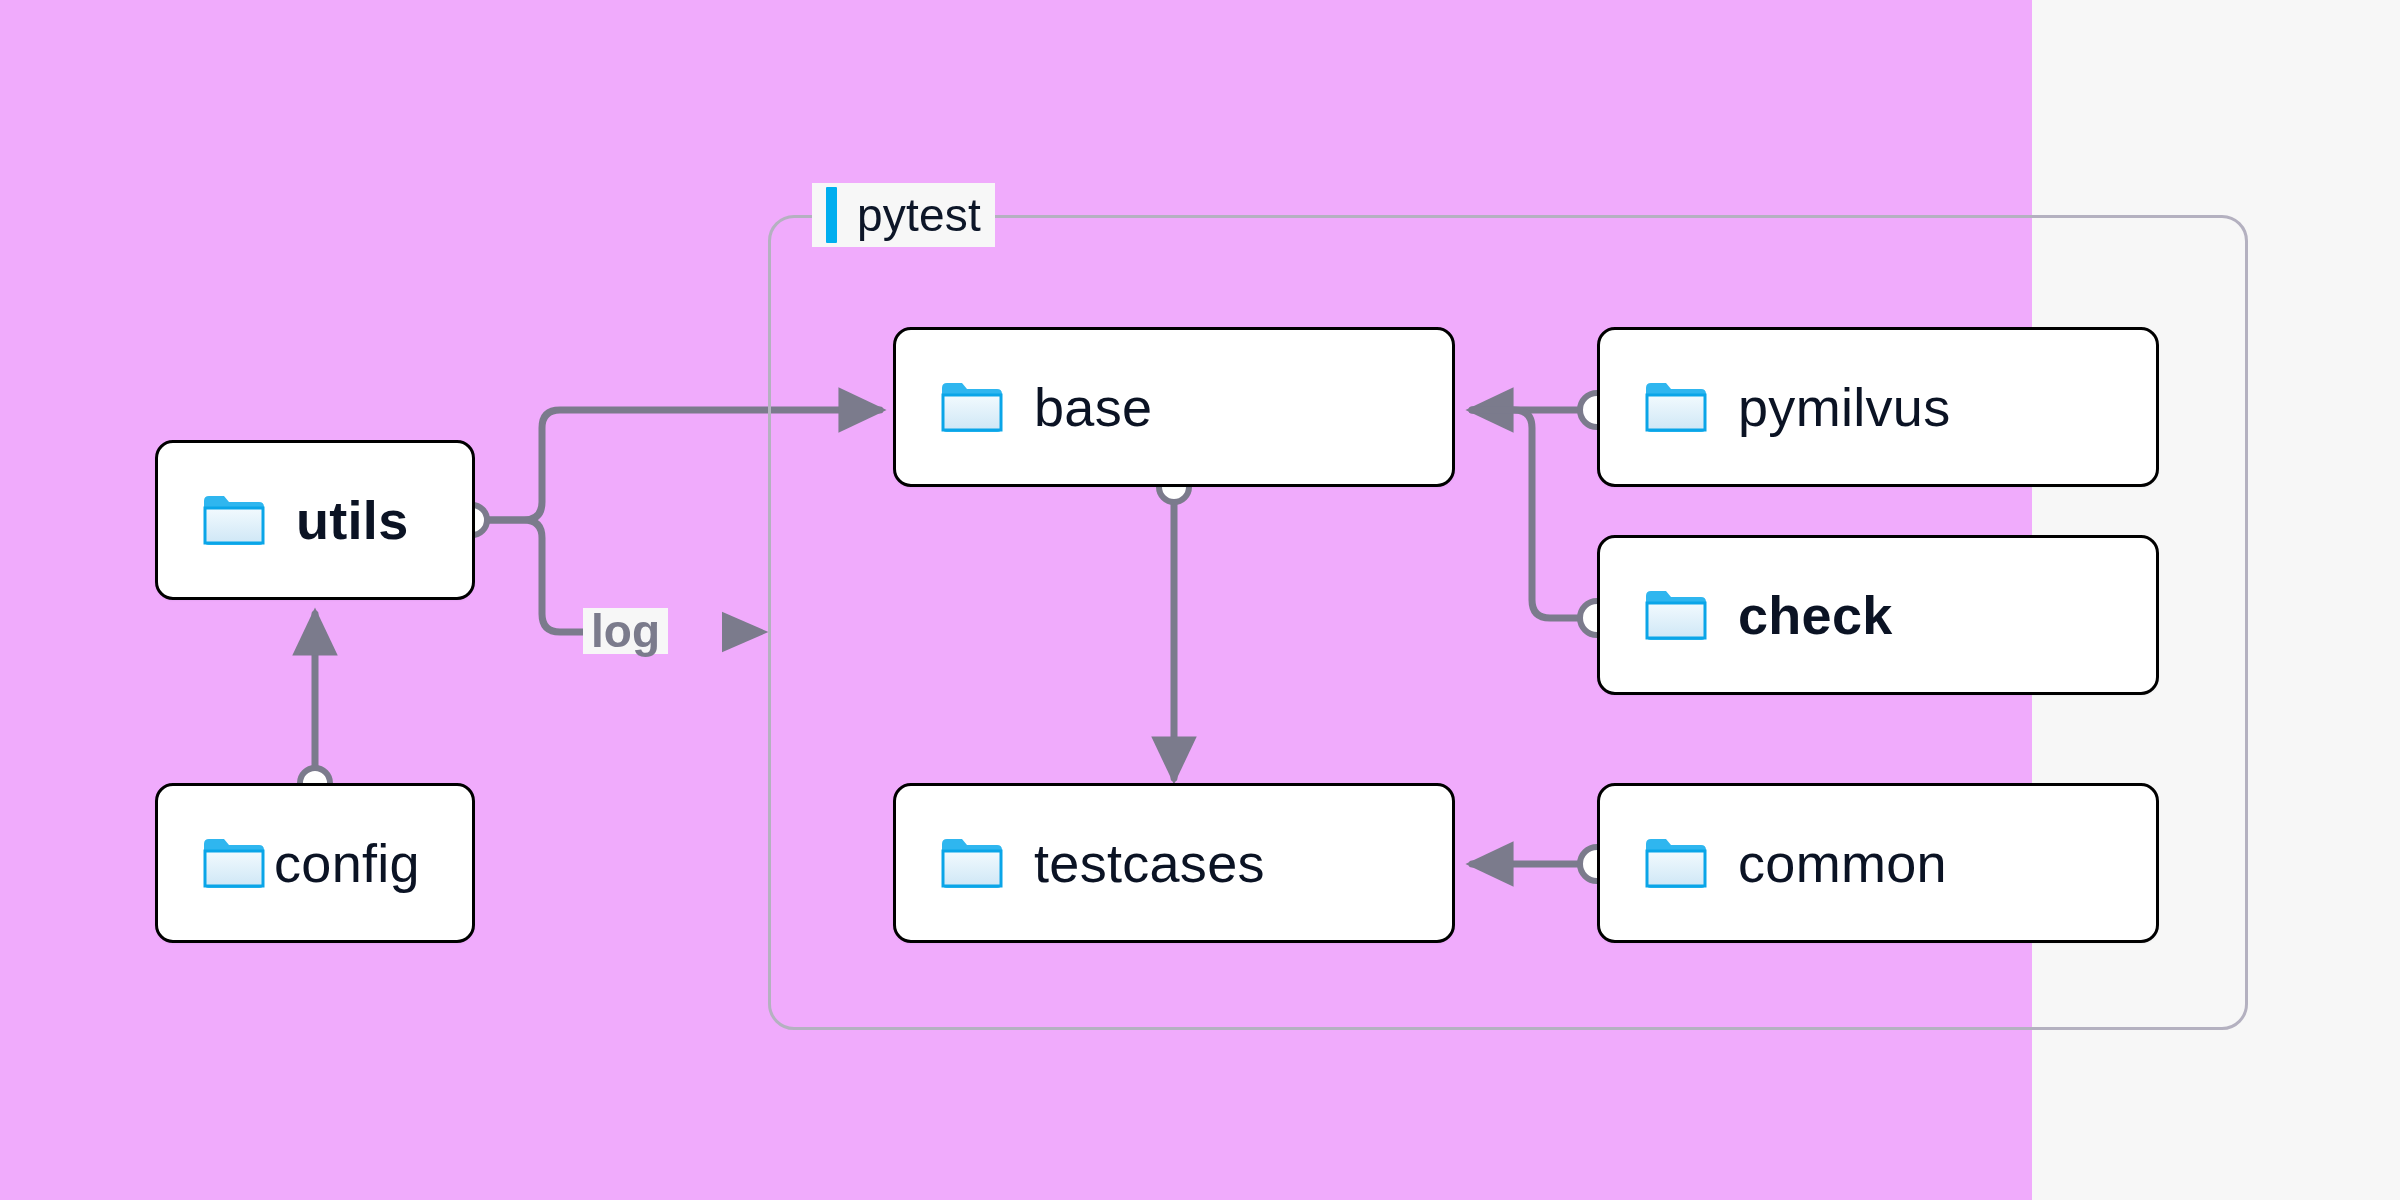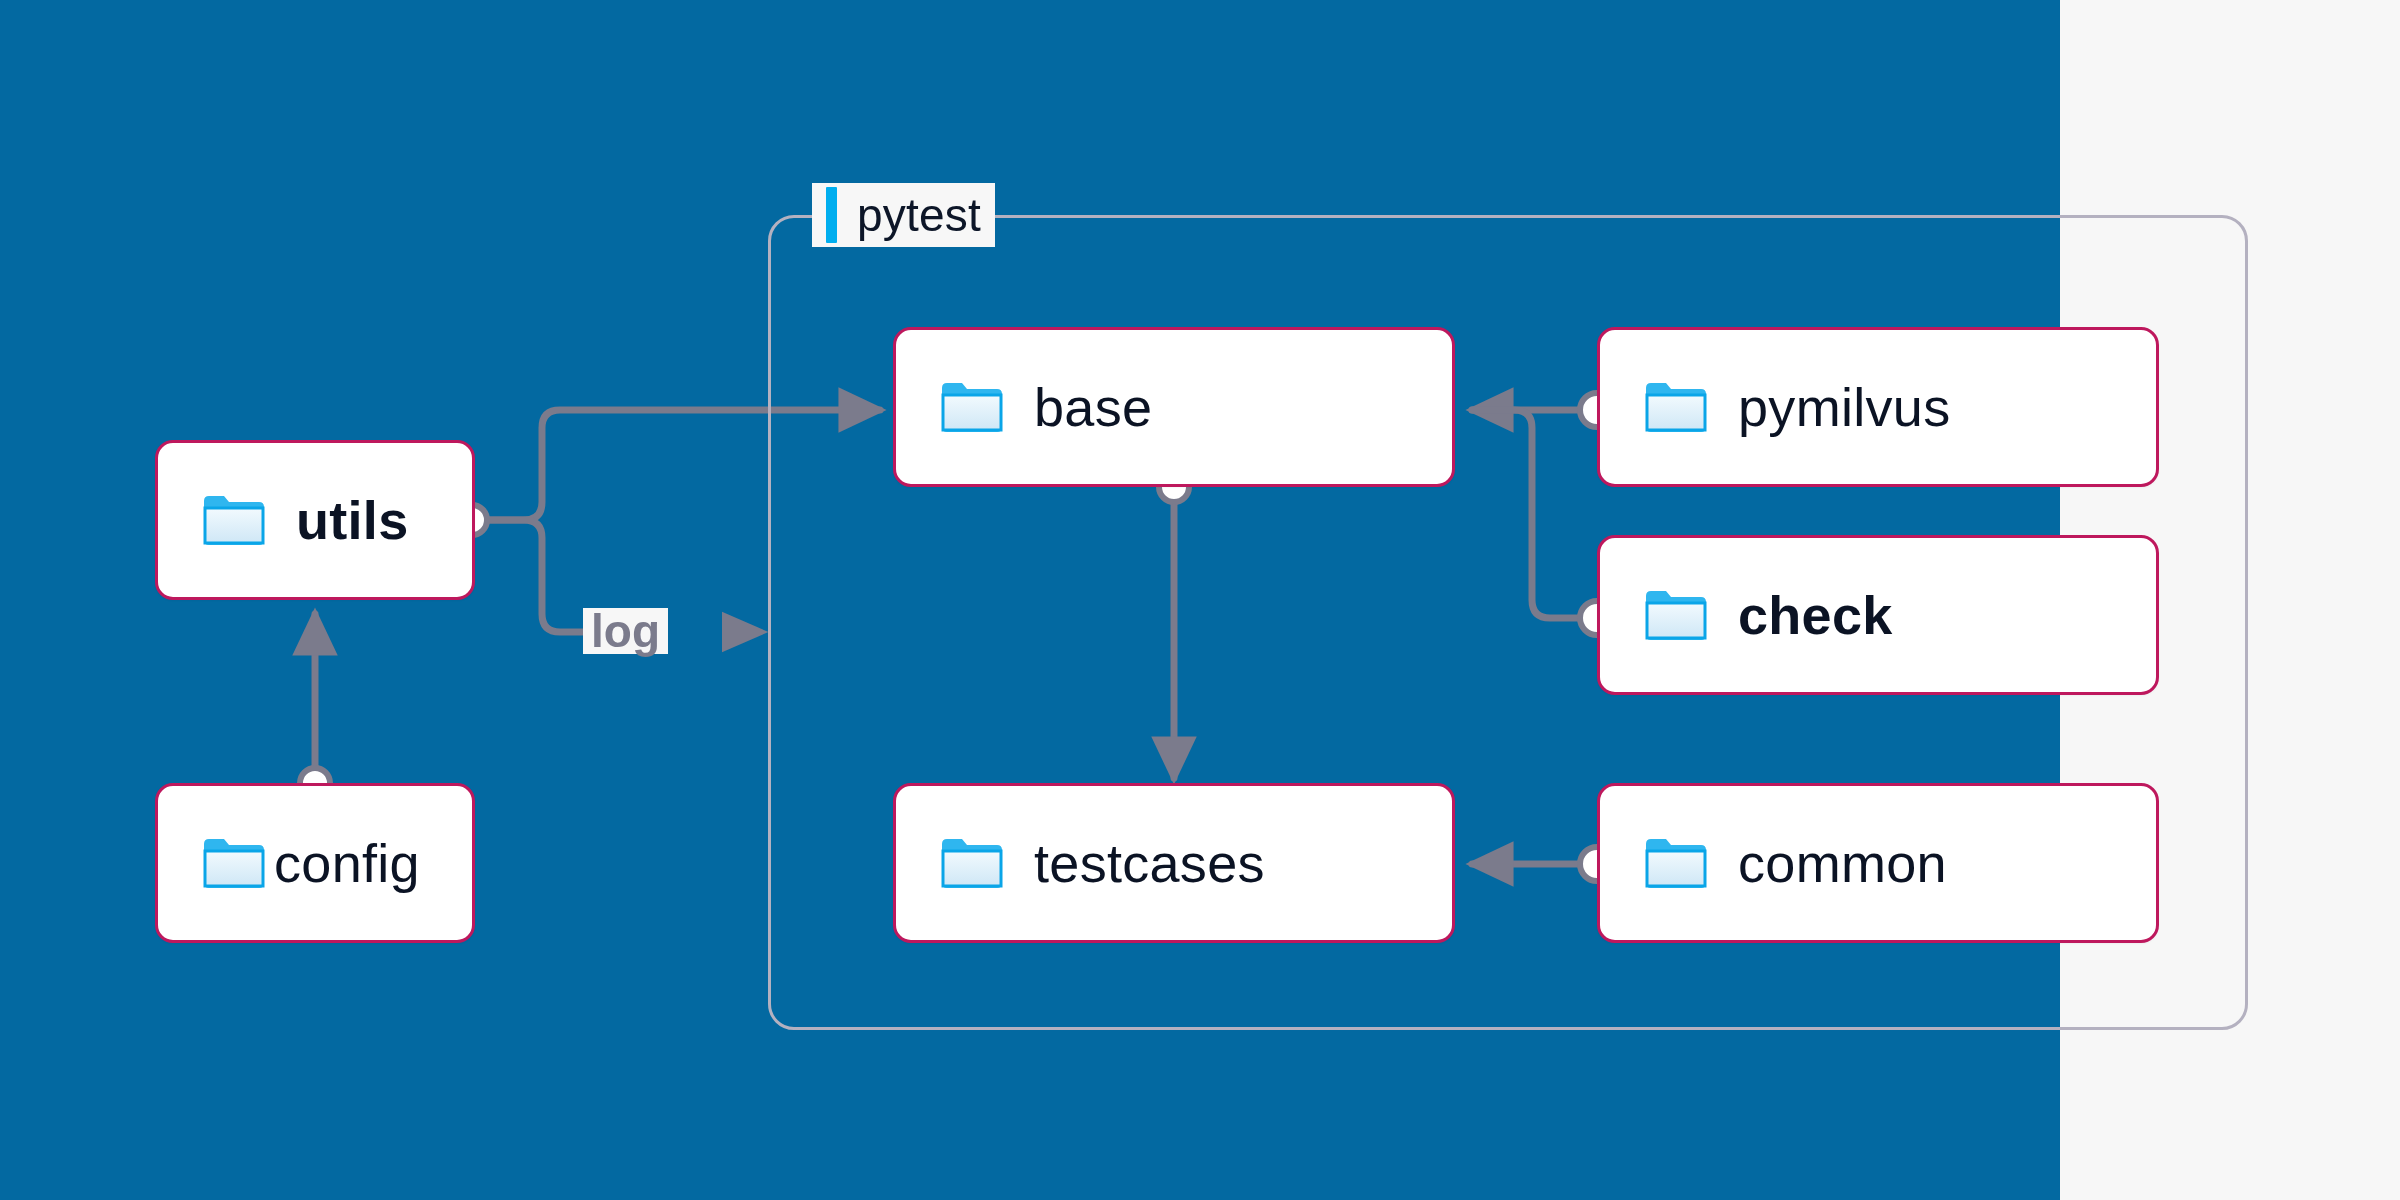--- a/index.html
+++ b/index.html
@@ -10,22 +10,21 @@
   body {
     width: 2400px;
     height: 1200px;
     font-family: "Liberation Sans", sans-serif;
     overflow: hidden;
   }
   #canvas {
     position: relative;
     width: 2032px;
     height: 1200px;
-    background: #0369a1;
-    padding-left: 28px;
+    background: #f0abfc;
   }
   #edges {
     position: absolute;
     left: 0;
     top: 0;
     width: 2400px;
     height: 1200px;
     pointer-events: none;
   }
 
@@ -57,21 +56,21 @@
     color: #0d1628;
     letter-spacing: 0.2px;
     white-space: nowrap;
   }
 
   
   .node {
     position: absolute;
     box-sizing: border-box;
     background: #ffffff;
-    border: 3px solid #be185d;
+    border: 3px solid #000000;
     border-radius: 18px;
     display: flex;
     align-items: center;
     gap: 30px;
     padding-left: 44px;
     box-shadow: 0 1px 2px rgba(20,20,40,0.04);
   }
   .node-label {
     font-size: 54px;
     color: #0b1324;

